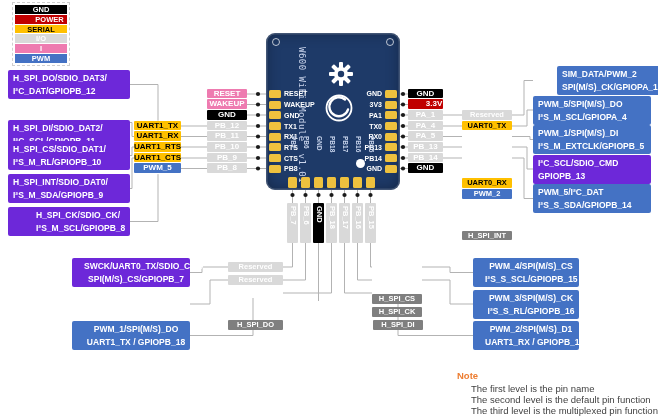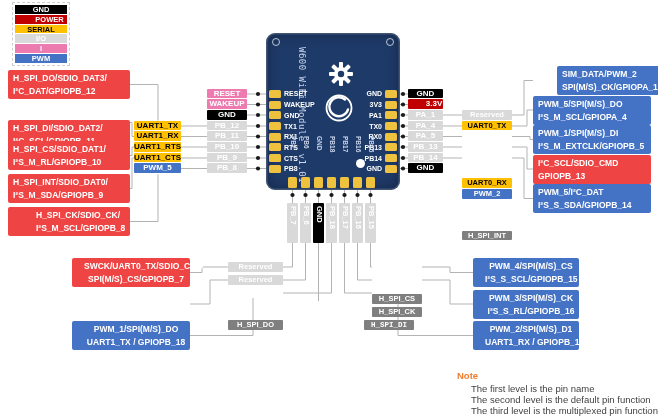--- a/index.html
+++ b/index.html
@@ -27,21 +27,21 @@
   
   .col{position:absolute;}
   .col .row{height:9.7px;line-height:10px;margin-bottom:1px;text-align:center;
             font-size:8px;font-weight:bold;border-radius:1px;white-space:nowrap;}
 
   
   .pbox{position:absolute;width:118px;height:29px;border-radius:2px;color:#fff;
         font-size:8.5px;font-weight:bold;line-height:13px;padding:2px 2px 0 5px;
         box-sizing:border-box;white-space:nowrap;}
   .pbox.center{text-align:center;padding-left:12px;}
-  .bg-green{background:#ef4444;}
+  .bg-green{background:#6d28d9;}
   .bg-blue{background:#4472c4;}
 
   
   .module{position:absolute;left:266px;top:33px;width:134px;height:157px;
           background:#1e3a68;border-radius:9px;
           box-shadow:inset 0 0 0 1.5px rgba(255,255,255,0.18), inset 0 0 14px rgba(0,0,0,0.35);}
   .pad{position:absolute;background:#eec13e;border-radius:1.5px;}
   .padL,.padR{width:12px;height:8px;}
   .padB{width:9px;height:11px;}
   .plbl{position:absolute;height:9px;line-height:9px;font-size:7px;font-weight:bold;
@@ -353,21 +353,21 @@
   <div class="vbar sw-io" style="left:365px;">
       <span>PB_15</span>
     </div>
 
   <div class="mrow sw-io" style="left:228px;top:262px;width:55px;">Reserved</div>
   <div class="mrow sw-io" style="left:228px;top:275px;width:55px;">Reserved</div>
   <div class="mrow sw-dark" style="left:228px;top:288px;width:55px;">H_SPI_DO</div>
 
   <div class="mrow sw-dark" style="left:372px;top:262px;width:50px;">H_SPI_CS</div>
   <div class="mrow sw-dark" style="left:372px;top:275px;width:50px;">H_SPI_CK</div>
-  <div class="mrow sw-dark" style="left:364px;top:288px;width:50px;font-family:Liberation Mono, monospace;">H_SPI_DI</div>
+  <div class="mrow sw-dark" style="left:373px;top:288px;width:50px;">H_SPI_DI</div>
 
   <div class="pbox bg-green center" style="left:72px;top:258px;">
     <div>SWCK/UART0_TX/SDIO_CMD</div>
     <div>SPI(M/S)_CS/GPIOPB_7</div>
   </div>
   <div class="pbox bg-blue center" style="left:72px;top:321px;">
     <div>PWM_1/SPI(M/S)_DO</div>
     <div>UART1_TX / GPIOPB_18</div>
   </div>
 

